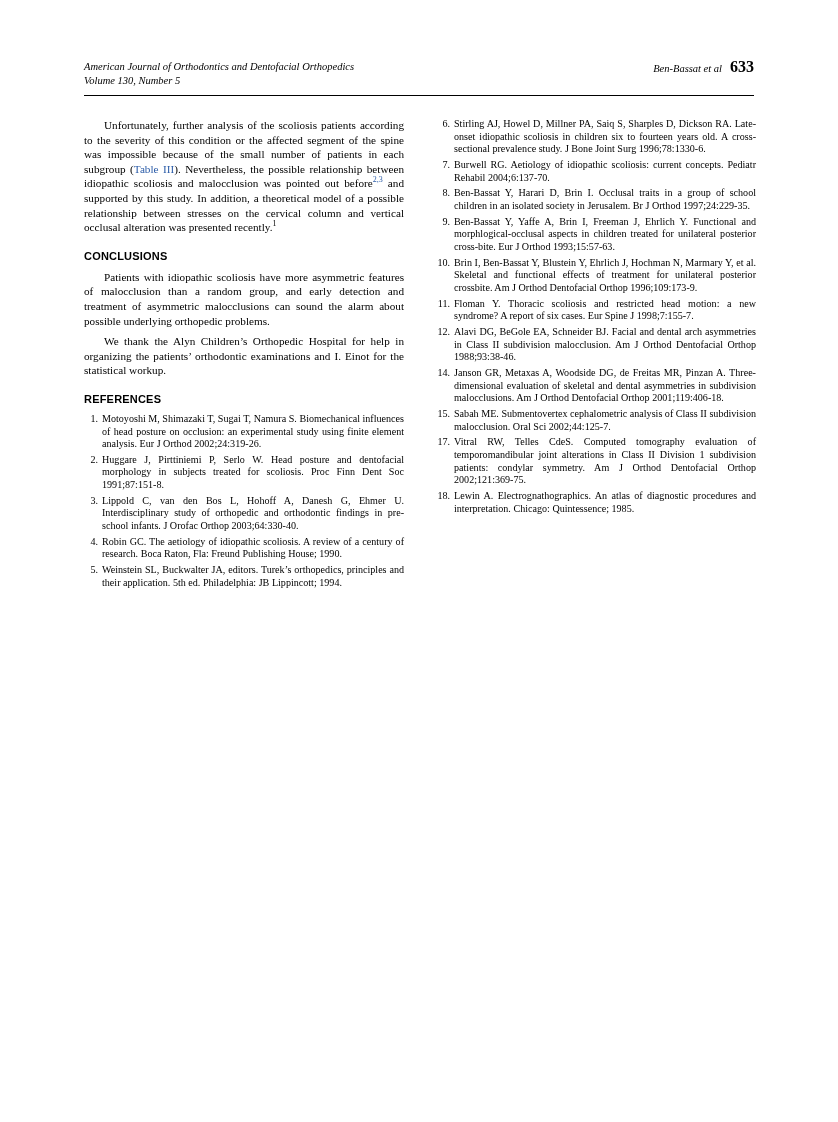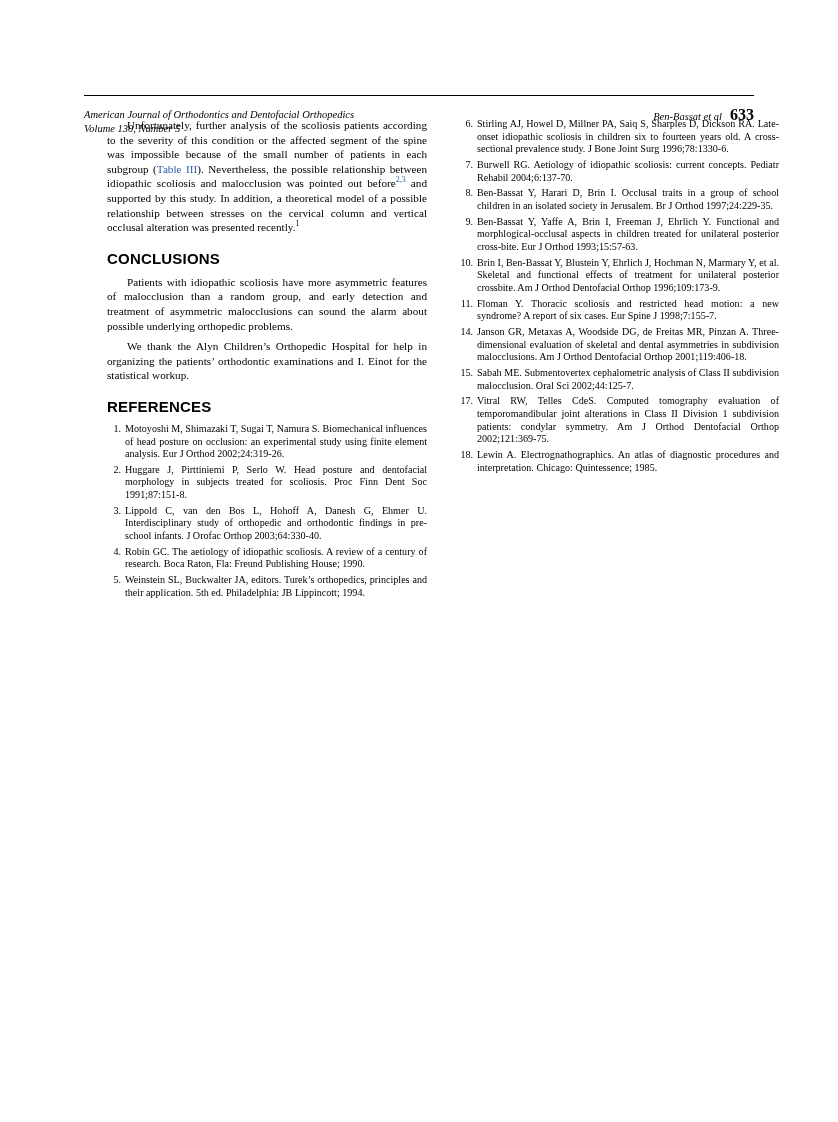--- a/index.html
+++ b/index.html
@@ -18,21 +18,20 @@
     overflow: hidden;
   }
   .header {
     position: absolute;
     left: 84px;
     top: 60px;
     width: 670px;
     display: flex;
     justify-content: space-between;
     align-items: flex-start;
-    margin-top: 48px;
   }
   .header-left {
     font-style: italic;
     font-size: 10.5px;
     line-height: 13.5px;
   }
   .header-right {
     font-size: 10.5px;
     line-height: 13.5px;
     text-align: right;
@@ -55,35 +54,34 @@
     height: 1px;
     background: #000000;
   }
   .columns {
     position: absolute;
     left: 84px;
     top: 118px;
     width: 672px;
     display: flex;
     gap: 32px;
-    margin-left: 23px;
   }
   .col {
     width: 320px;
   }
   p.body {
     margin: 0 0 0 0;
     font-size: 11.2px;
     line-height: 14.6px;
     text-align: justify;
     text-indent: 20px;
   }
   .sec-head {
     font-family: "Liberation Sans", sans-serif;
-    font-size: 15px;
+    font-size: 11px;
     font-weight: bold;
     letter-spacing: 0.2px;
     margin: 15px 0 8px 0;
   }
   .link {
     color: #2b5ca8;
   }
   sup {
     font-size: 8px;
     vertical-align: super;
@@ -165,20 +163,21 @@
 
     <div class="col right-col">
 
       <ol class="refs">
         <li><span class="num">6.</span><span>Stirling AJ, Howel D, Millner PA, Saiq S, Sharples D, Dickson RA. Late-onset idiopathic scoliosis in children six to fourteen years old. A cross-sectional prevalence study. J Bone Joint Surg 1996;78:1330-6.</span></li>
         <li><span class="num">7.</span><span>Burwell RG. Aetiology of idiopathic scoliosis: current concepts. Pediatr Rehabil 2004;6:137-70.</span></li>
         <li><span class="num">8.</span><span>Ben-Bassat Y, Harari D, Brin I. Occlusal traits in a group of school children in an isolated society in Jerusalem. Br J Orthod 1997;24:229-35.</span></li>
         <li><span class="num">9.</span><span>Ben-Bassat Y, Yaffe A, Brin I, Freeman J, Ehrlich Y. Functional and morphlogical-occlusal aspects in children treated for unilateral posterior cross-bite. Eur J Orthod 1993;15:57-63.</span></li>
         <li><span class="num">10.</span><span>Brin I, Ben-Bassat Y, Blustein Y, Ehrlich J, Hochman N, Marmary Y, et al. Skeletal and functional effects of treatment for unilateral posterior crossbite. Am J Orthod Dentofacial Orthop 1996;109:173-9.</span></li>
         <li><span class="num">11.</span><span>Floman Y. Thoracic scoliosis and restricted head motion: a new syndrome? A report of six cases. Eur Spine J 1998;7:155-7.</span></li>
+        <li><span class="num">12.</span><span>Alavi DG, BeGole EA, Schneider BJ. Facial and dental arch asymmetries in Class II subdivision malocclusion. Am J Orthod Dentofacial Orthop 1988;93:38-46.</span></li>
         <li><span class="num">14.</span><span>Janson GR, Metaxas A, Woodside DG, de Freitas MR, Pinzan A. Three-dimensional evaluation of skeletal and dental asymmetries in subdivision malocclusions. Am J Orthod Dentofacial Orthop 2001;119:406-18.</span></li>
         <li><span class="num">15.</span><span>Sabah ME. Submentovertex cephalometric analysis of Class II subdivision malocclusion. Oral Sci 2002;44:125-7.</span></li>
         <li><span class="num">17.</span><span>Vitral RW, Telles CdeS. Computed tomography evaluation of temporomandibular joint alterations in Class II Division 1 subdivision patients: condylar symmetry. Am J Orthod Dentofacial Orthop 2002;121:369-75.</span></li>
         <li><span class="num">18.</span><span>Lewin A. Electrognathographics. An atlas of diagnostic procedures and interpretation. Chicago: Quintessence; 1985.</span></li>
       </ol>
 
     </div>
 
   </div>
 

